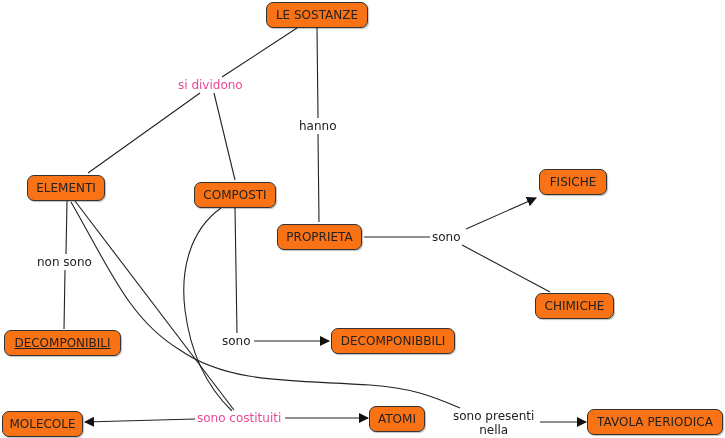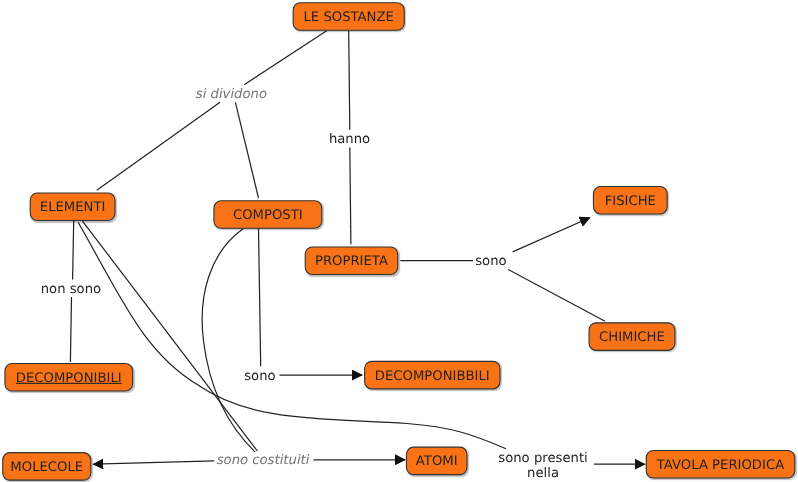--- a/index.html
+++ b/index.html
@@ -6,21 +6,21 @@
   body { width:725px; height:438px; position:relative; overflow:hidden;
          font-family:"DejaVu Sans", sans-serif; }
   #edges { position:absolute; left:0; top:0; width:725px; height:438px; }
   .node { position:absolute; box-sizing:border-box; height:25px;
           border:1px solid #333; border-radius:7px; background:#f97316;
           box-shadow:1px 1px 1px rgba(0,0,0,0.25);
           font-size:12px; color:#222; display:flex; align-items:center;
           justify-content:center; white-space:nowrap; padding:12px 6px; }
   .label { position:absolute; font-size:12px; color:#222; background:#fff;
            white-space:nowrap; text-align:center; line-height:14px; padding:0 2px; }
-  .label.red { color:#737373;font-style:italic; }
+  .label.red { color:#ec4899; }
 </style>
 </head>
 <body>
 
 <svg id="edges" viewBox="0 0 725 438">
   <defs>
     <marker id="arrow" markerWidth="10" markerHeight="10" refX="9" refY="5" orient="auto" markerUnits="userSpaceOnUse">
       <path d="M0,0 L10,5 L0,10 z" fill="#111"></path>
     </marker>
   </defs>
@@ -59,21 +59,21 @@
     <line x1="195" y1="419" x2="85" y2="422" marker-end="url(#arrow)"></line>
 
     <line x1="285" y1="418" x2="368" y2="418" marker-end="url(#arrow)"></line>
 
     <line x1="540" y1="422" x2="586" y2="422" marker-end="url(#arrow)"></line>
   </g>
 </svg>
 
 <div class="node" style="left:266px;top:2px;width:102px;">LE SOSTANZE</div>
 <div class="node" style="left:27px;top:175px;width:78px;">ELEMENTI</div>
-<div class="node" style="left:194px;top:182px;width:99px;text-align:center;">COMPOSTI</div>
+<div class="node" style="left:194px;top:182px;width:82px;text-align:center;">COMPOSTI</div>
 <div class="node" style="left:277px;top:224px;width:85px;text-align:right;">PROPRIETA</div>
 <div class="node" style="left:539px;top:169px;width:68px;">FISICHE</div>
 <div class="node" style="left:535px;top:293px;width:79px;">CHIMICHE</div>
 <div class="node" style="left:4px;top:330px;width:117px;text-decoration:underline;">DECOMPONIBILI</div>
 <div class="node" style="left:331px;top:328px;width:124px;">DECOMPONIBBILI</div>
 <div class="node" style="left:2px;top:411px;width:81px;">MOLECOLE</div>
 <div class="node" style="left:369px;top:406px;width:56px;">ATOMI</div>
 <div class="node" style="left:587px;top:409px;width:136px;">TAVOLA PERIODICA</div>
 
 <div class="label red" style="left:176px;top:78px;">si dividono</div>

